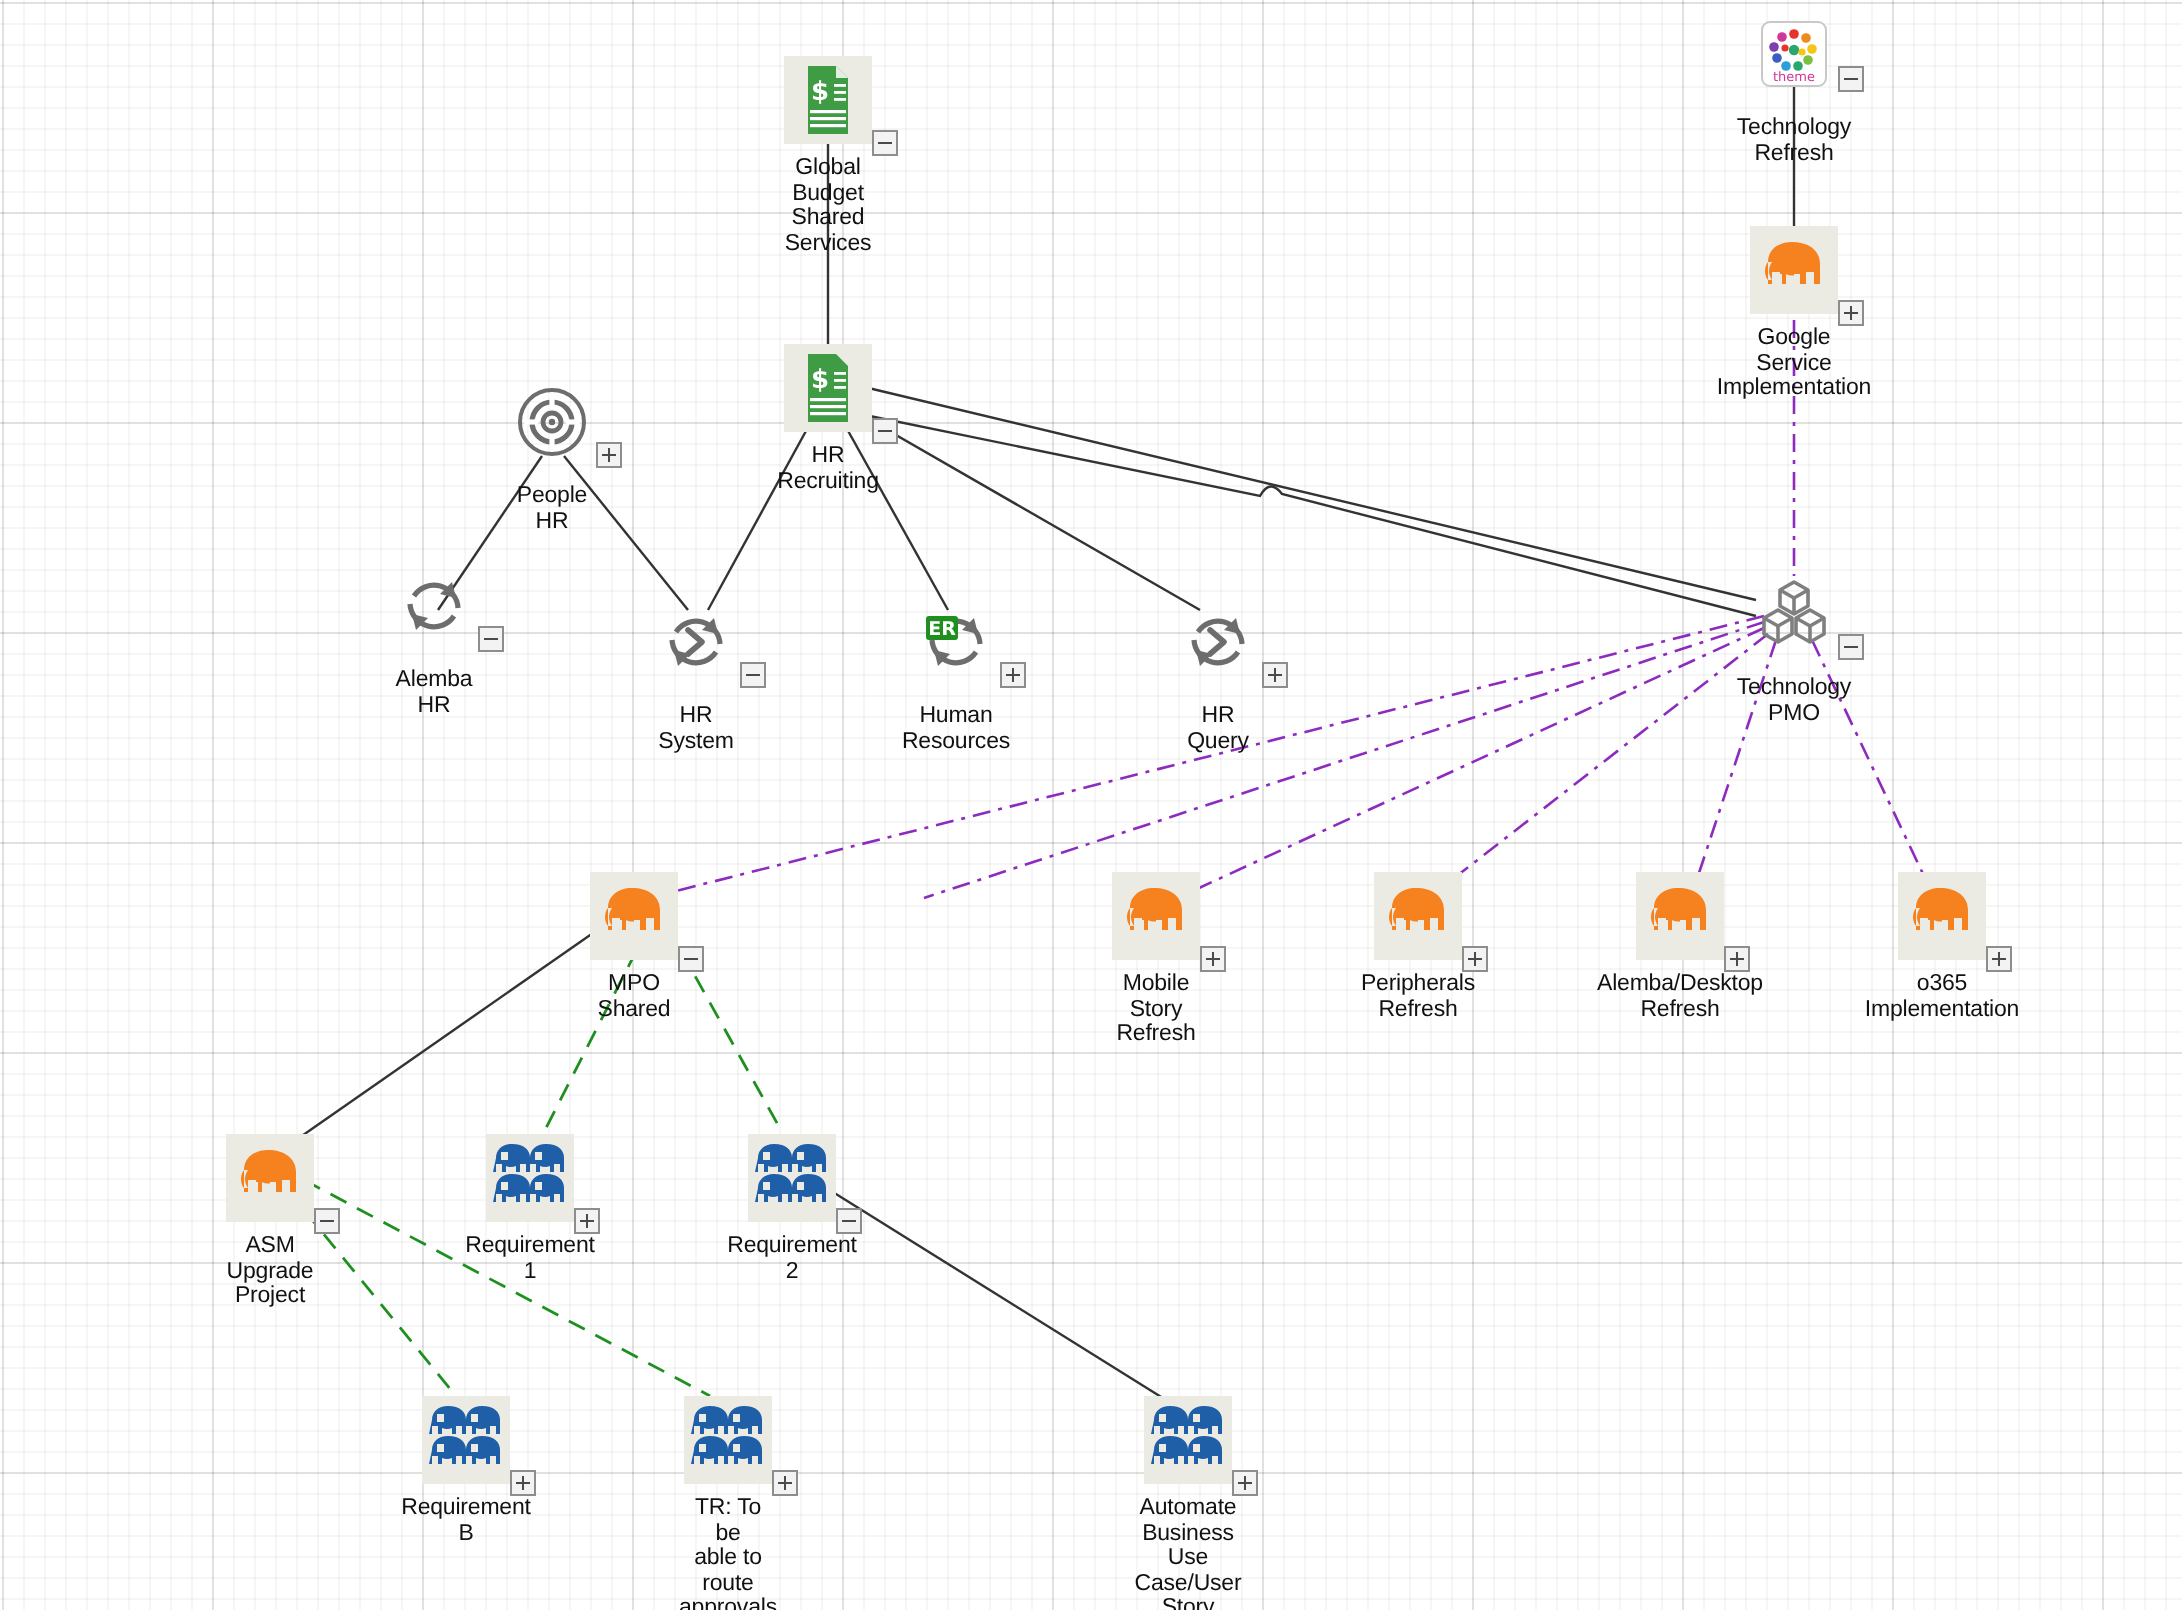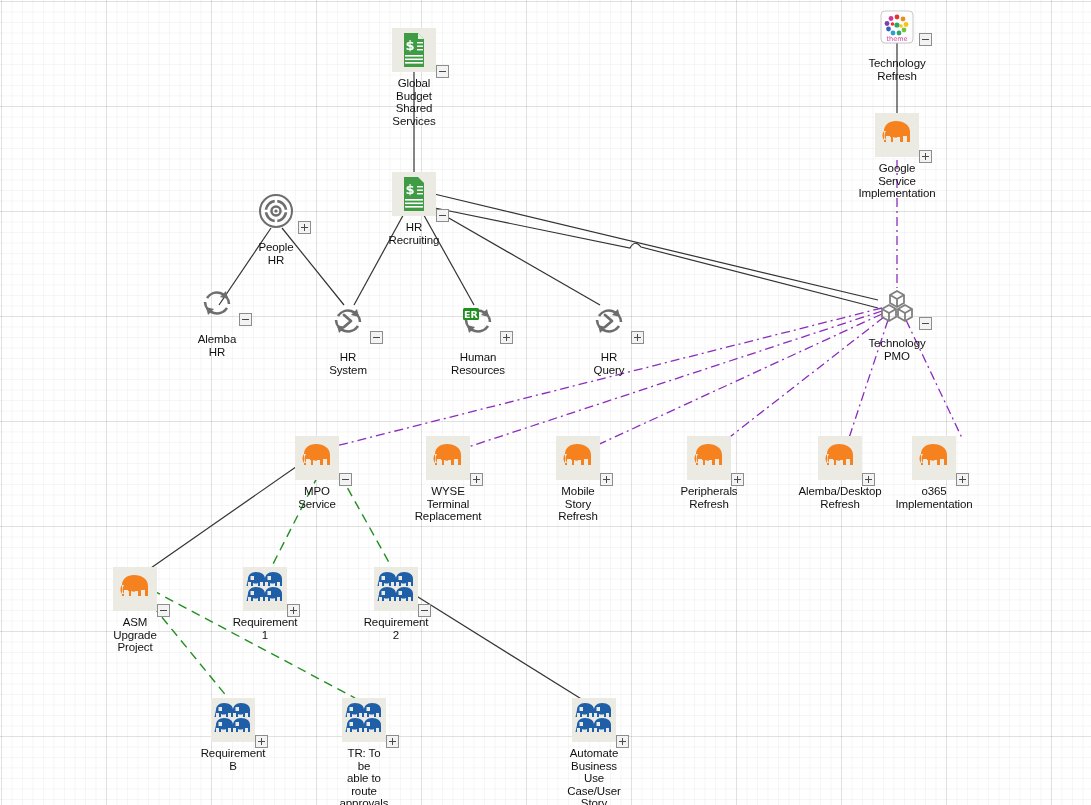--- a/index.html
+++ b/index.html
@@ -303,36 +303,23 @@
   <div class="node" style="left:317px;top:436px;">
     <span class="node-icon">
       <span class="bgbox"></span>
       <svg width="44" height="44" viewBox="0 0 44 44">
         <path d="M9 18 c0-6 5-10 12-10 c8 0 14 4 14 11 l0 10 l-3 0 l0 -6 l-4 0 l0 6 l-3 0 l0 -5 c-2 1 -5 1 -7 0 l0 5 l-3 0 l0 -6 l-4 0 l0 6 l-2 0 z M9 18 c-2 2 -2 7 0 9 l2 0 c-2 -3 -2 -6 0 -9 z" fill="#f5821f"></path>
         <path d="M12 30 l0 -6 l4 0 l0 6 z M22 31 l0 -7 l3 0 l0 7 z" fill="#ecebe3"></path>
       </svg>
       <span class="toggle"></span>
     </span>
     <div class="node-label">MPO
-Service</div>
-  </div>
-
-  <div class="node" style="left:448px;top:436px;">
-    <span class="node-icon">
-      <span class="bgbox"></span>
-      <svg width="44" height="44" viewBox="0 0 44 44">
-        <path d="M9 18 c0-6 5-10 12-10 c8 0 14 4 14 11 l0 10 l-3 0 l0 -6 l-4 0 l0 6 l-3 0 l0 -5 c-2 1 -5 1 -7 0 l0 5 l-3 0 l0 -6 l-4 0 l0 6 l-2 0 z M9 18 c-2 2 -2 7 0 9 l2 0 c-2 -3 -2 -6 0 -9 z" fill="#f5821f"></path>
-        <path d="M12 30 l0 -6 l4 0 l0 6 z M22 31 l0 -7 l3 0 l0 7 z" fill="#ecebe3"></path>
-      </svg>
-      <span class="toggle plus"></span>
-    </span>
-    <div class="node-label">WYSE
-Terminal
-Replacement</div>
-  </div>
+Shared</div>
+  </div>
+
 
   <div class="node" style="left:578px;top:436px;">
     <span class="node-icon">
       <span class="bgbox"></span>
       <svg width="44" height="44" viewBox="0 0 44 44">
         <path d="M9 18 c0-6 5-10 12-10 c8 0 14 4 14 11 l0 10 l-3 0 l0 -6 l-4 0 l0 6 l-3 0 l0 -5 c-2 1 -5 1 -7 0 l0 5 l-3 0 l0 -6 l-4 0 l0 6 l-2 0 z M9 18 c-2 2 -2 7 0 9 l2 0 c-2 -3 -2 -6 0 -9 z" fill="#f5821f"></path>
         <path d="M12 30 l0 -6 l4 0 l0 6 z M22 31 l0 -7 l3 0 l0 7 z" fill="#ecebe3"></path>
       </svg>
       <span class="toggle plus"></span>
     </span>
@@ -360,21 +347,21 @@
       <svg width="44" height="44" viewBox="0 0 44 44">
         <path d="M9 18 c0-6 5-10 12-10 c8 0 14 4 14 11 l0 10 l-3 0 l0 -6 l-4 0 l0 6 l-3 0 l0 -5 c-2 1 -5 1 -7 0 l0 5 l-3 0 l0 -6 l-4 0 l0 6 l-2 0 z M9 18 c-2 2 -2 7 0 9 l2 0 c-2 -3 -2 -6 0 -9 z" fill="#f5821f"></path>
         <path d="M12 30 l0 -6 l4 0 l0 6 z M22 31 l0 -7 l3 0 l0 7 z" fill="#ecebe3"></path>
       </svg>
       <span class="toggle plus"></span>
     </span>
     <div class="node-label">Alemba/Desktop
 Refresh</div>
   </div>
 
-  <div class="node" style="left:934px;top:436px;">
+  <div class="node" style="left:971px;top:436px;">
     <span class="node-icon">
       <span class="bgbox"></span>
       <svg width="44" height="44" viewBox="0 0 44 44">
         <path d="M9 18 c0-6 5-10 12-10 c8 0 14 4 14 11 l0 10 l-3 0 l0 -6 l-4 0 l0 6 l-3 0 l0 -5 c-2 1 -5 1 -7 0 l0 5 l-3 0 l0 -6 l-4 0 l0 6 l-2 0 z M9 18 c-2 2 -2 7 0 9 l2 0 c-2 -3 -2 -6 0 -9 z" fill="#f5821f"></path>
         <path d="M12 30 l0 -6 l4 0 l0 6 z M22 31 l0 -7 l3 0 l0 7 z" fill="#ecebe3"></path>
       </svg>
       <span class="toggle plus"></span>
     </span>
     <div class="node-label">o365
 Implementation</div>

